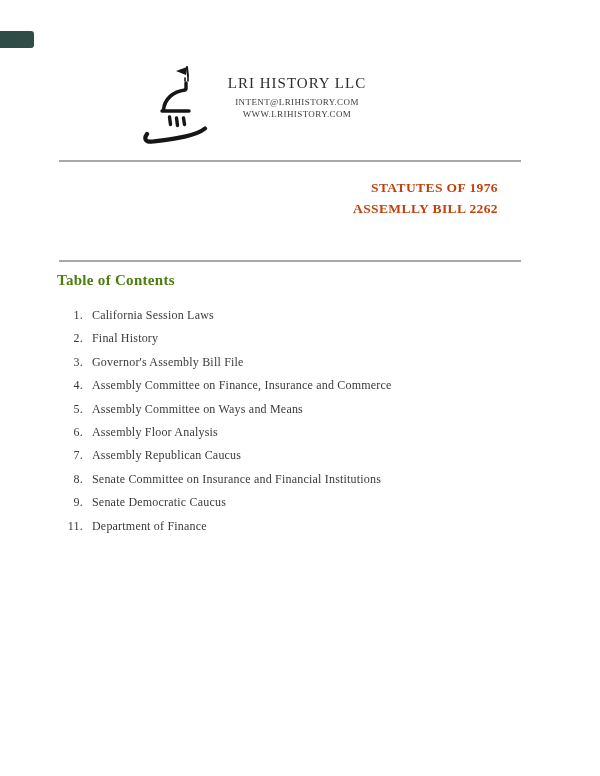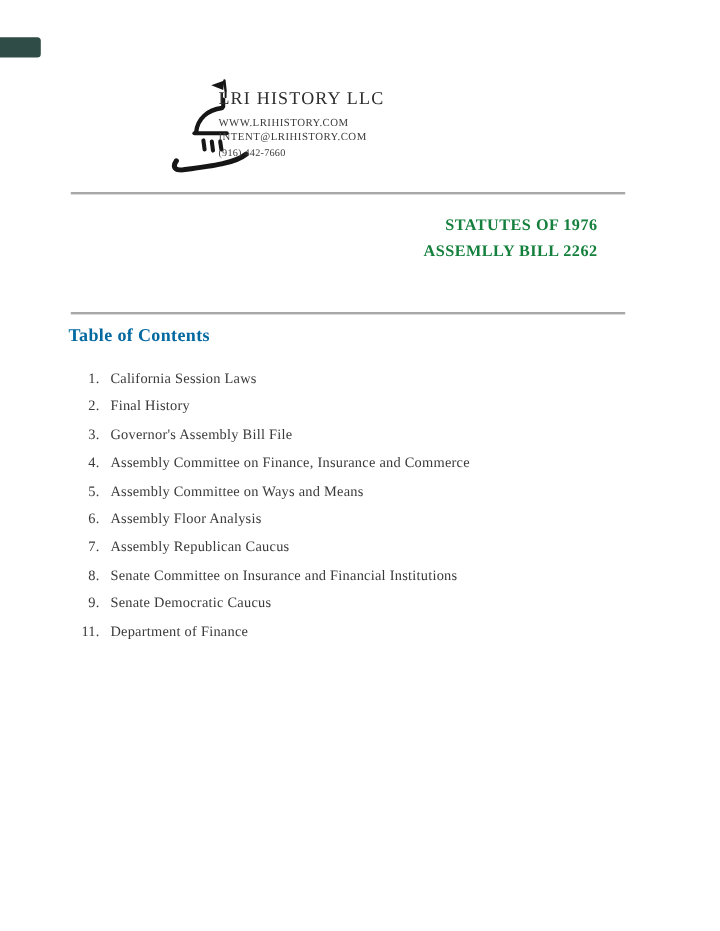--- a/index.html
+++ b/index.html
@@ -13,41 +13,41 @@
   
   .corner-marker {
     position: absolute; left: 0; top: 31px;
     width: 34px; height: 17px;
     background: #2f4c46;
     border-radius: 0 3px 3px 0;
   }
 
   
   .logo { position: absolute; left: 140px; top: 60px; width: 80px; height: 84px; }
-  .hdr-text { position: absolute; left: 182px; top: 75px; width: 230px; color: #2d2d2d; }
+  .hdr-text { position: absolute; left: 182px; top: 75px; width: 230px; text-align: center; color: #2d2d2d; }
   .company { font-size: 15px; line-height: 17px; letter-spacing: 1px; margin-bottom: 4px; }
   .contact { font-size: 9px; line-height: 12.3px; letter-spacing: 0.4px; color: #3c3c3c; }
   .phone   { font-size: 8.5px; letter-spacing: 0.2px; }
 
   .rule { position: absolute; left: 59px; width: 462px; height: 2px; background: #a8a8a8; }
   .rule-1 { top: 160px; }
   .rule-2 { top: 260px; }
 
   
   .ref {
     position: absolute; top: 177px; left: 240px; width: 258px;
     text-align: right; font-weight: bold; font-size: 13.5px;
-    line-height: 21px; letter-spacing: 0.4px; color: #15803d;
+    line-height: 21px; letter-spacing: 0.4px; color: #c2410c;
   }
   .ref-line { white-space: pre; }
 
   
   .toc-title {
     position: absolute; left: 57px; top: 272px;
-    font-weight: bold; font-size: 15px; letter-spacing: 0.3px; color: #0369a1;
+    font-weight: bold; font-size: 15px; letter-spacing: 0.3px; color: #4d7c0f;
   }
   .toc-list {
     position: absolute; left: 56px; top: 308px;
     margin: 0; padding: 0; list-style: none;
     font-size: 12px; letter-spacing: 0.2px; color: #3a3a3a;
   }
   .toc-item { height: 23.4px; display: flex; align-items: flex-start; }
   .toc-num { width: 27px; text-align: right; flex: none; }
   .toc-label { margin-left: 9px; text-align: center; }
 
@@ -71,23 +71,22 @@
       <path class="stroke" d="M22 51 H49" stroke-width="3.4"></path>
       <path class="stroke" d="M29.5 57 L30.5 64.5" stroke-width="3.4"></path>
       <path class="stroke" d="M36.5 58 L37.5 65.5" stroke-width="3.4"></path>
       <path class="stroke" d="M43.5 58 L44.5 64.5" stroke-width="3.4"></path>
       <path class="stroke" d="M7 74 C3.5 79 5.5 82.5 13 81.5 C36 78.5 56 76 65 68.5" stroke-width="4.2"></path>
     </svg>
   </div>
 
   <div class="hdr-text">
     <div class="company">LRI HISTORY LLC</div>
+    <div class="contact">INTENT@LRIHISTORY.COM</div>
     <div class="contact">WWW.LRIHISTORY.COM</div>
-    <div class="contact">INTENT@LRIHISTORY.COM</div>
-    <div class="contact phone">(916) 442-7660</div>
   </div>
 
   <div class="rule rule-1"></div>
 
   <div class="ref">
     <div class="ref-line">STATUTES OF 1976</div>
     <div class="ref-line">ASSEMLLY BILL 2262</div>
   </div>
 
   <div class="rule rule-2"></div>

